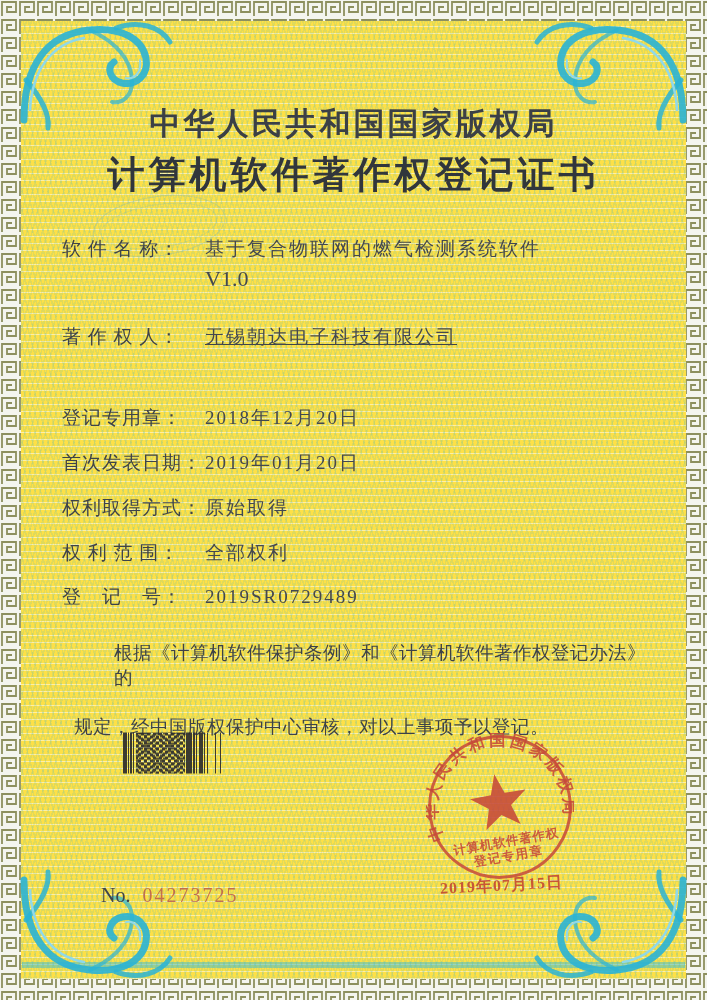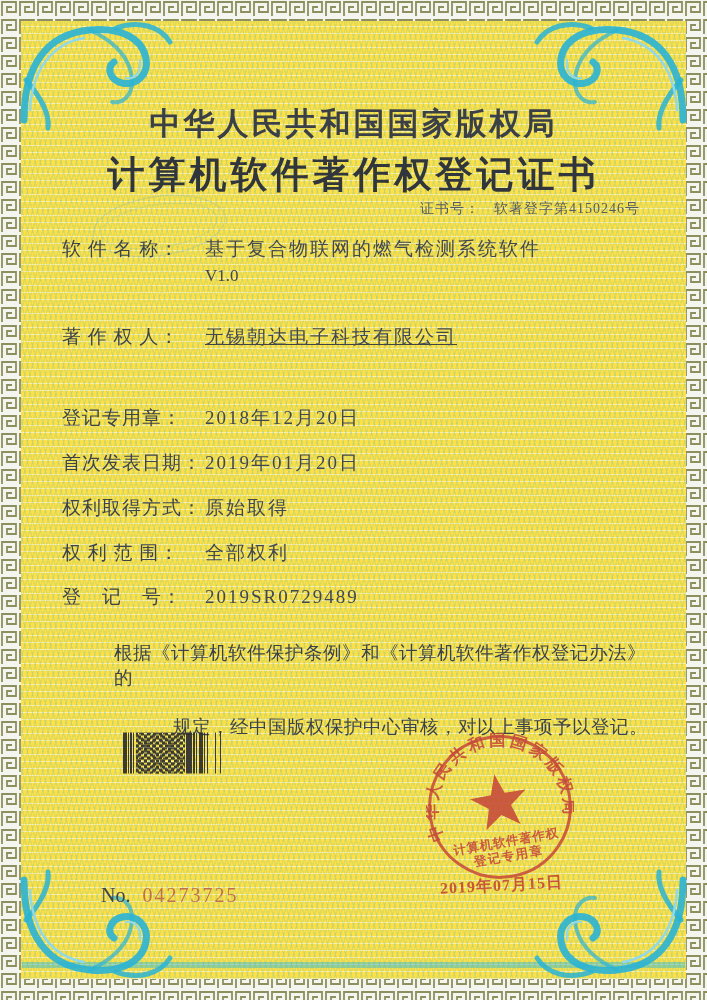--- a/index.html
+++ b/index.html
@@ -26,29 +26,29 @@
   .authority{position:absolute;top:103px;left:0;width:100%;text-align:center;
     font-size:31px;font-weight:bold;letter-spacing:3px;color:#3b4046;}
   .cert-title{position:absolute;top:150px;left:0;width:100%;text-align:center;
     font-size:37px;font-weight:bold;letter-spacing:4px;color:#31363c;}
   .certno{position:absolute;top:200px;right:67px;font-size:14px;color:#565c63;letter-spacing:1px;}
   .certno .lbl{margin-right:14px;}
 
   .row{position:absolute;left:62px;width:590px;font-size:19px;color:#3e434a;white-space:nowrap;}
   .row .lbl{display:inline-block;width:143px;letter-spacing:1px;}
   .row .val{letter-spacing:2px;color:#434850;}
-  .row.r0{top:236px;} .subline{position:absolute;left:205px;top:266px;font-size:17px;color:#434850;}
+  .row.r0{top:236px;} .subline{position:absolute;left:205px;top:266px;font-size:22px;color:#434850;}
   .row.r1{top:324px;text-decoration:underline;}
   .row.r2{top:405px;} .row.r3{top:450px;} .row.r4{top:495px;}
   .row.r5{top:540px;} .row.r6{top:584px;}
 
   .statement{position:absolute;left:62px;top:640px;width:586px;font-size:18.5px;
     color:#3d4248;letter-spacing:.5px;}
   .statement .l1{padding-left:52px;margin:0 0 24px 0;}
-  .statement .l2{margin:0;text-align:right;}
+  .statement .l2{margin:12px;}
 
   .barcode{position:absolute;left:123px;top:732px;width:110px;height:42px;opacity:.92;}
 
   .seal{position:absolute;left:426px;top:733px;width:148px;height:148px;}
   .seal-date{position:absolute;left:440px;top:875px;width:140px;font-size:16px;font-weight:bold;
     color:rgba(193,62,48,.85);letter-spacing:1px;transform:rotate(-3deg);}
 
   .footer-no{position:absolute;left:101px;top:884px;font-size:20px;color:#3f444b;}
   .footer-no .num{color:rgba(185,90,76,.85);letter-spacing:2px;margin-left:12px;font-size:20px;}
 </style>
@@ -94,23 +94,20 @@
       <use href="#flourish" width="150" height="110"></use>
       </g>
   </svg>
 
   <div class="watermark">
     <div class="inner"></div>
   </div>
 
   <div class="authority">中华人民共和国国家版权局</div>
   <div class="cert-title">计算机软件著作权登记证书</div>
-  <div class="certno">
-    <span class="lbl">证书号：</span><span>软著登字第4150246号</span>
-  </div>
 
   <div class="row r0">
     <span class="lbl">软 件 名 称：</span><span class="val">基于复合物联网的燃气检测系统软件</span>
   </div>
   <div class="subline">V1.0</div>
 
   <div class="row r1">
     <span class="lbl">著 作 权 人：</span><span class="val">无锡朝达电子科技有限公司</span>
   </div>
   <div class="row r2">

